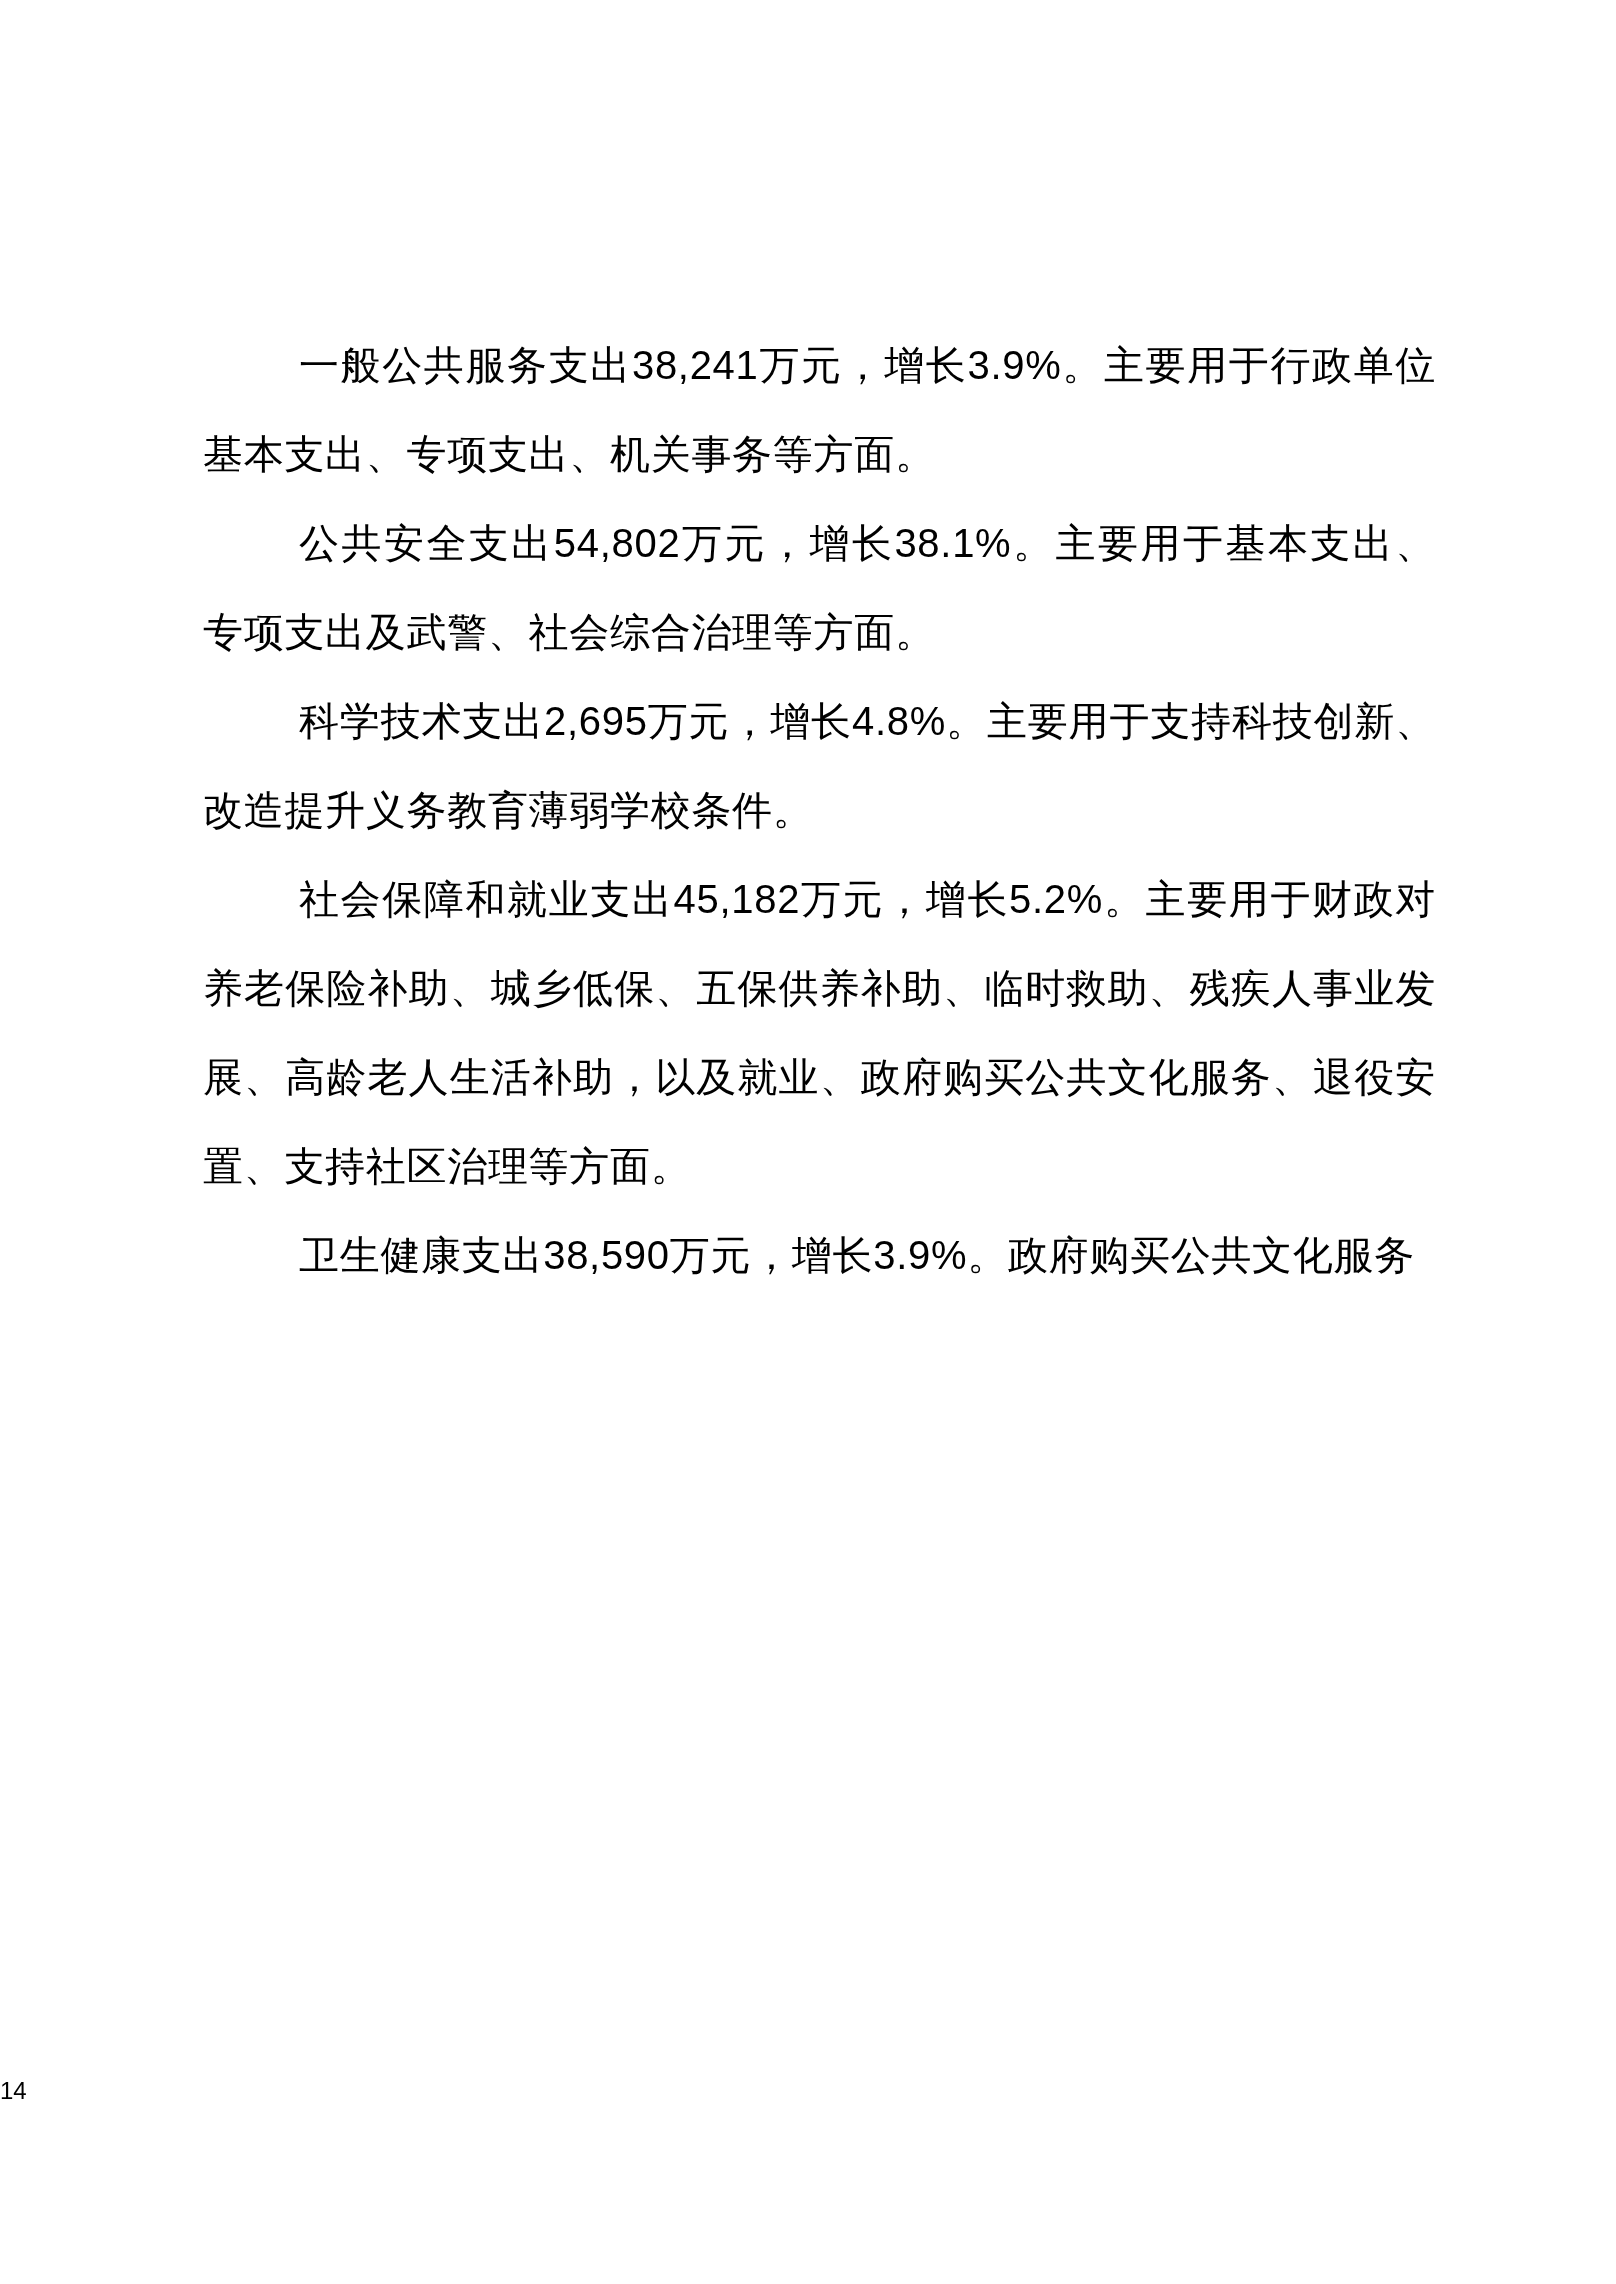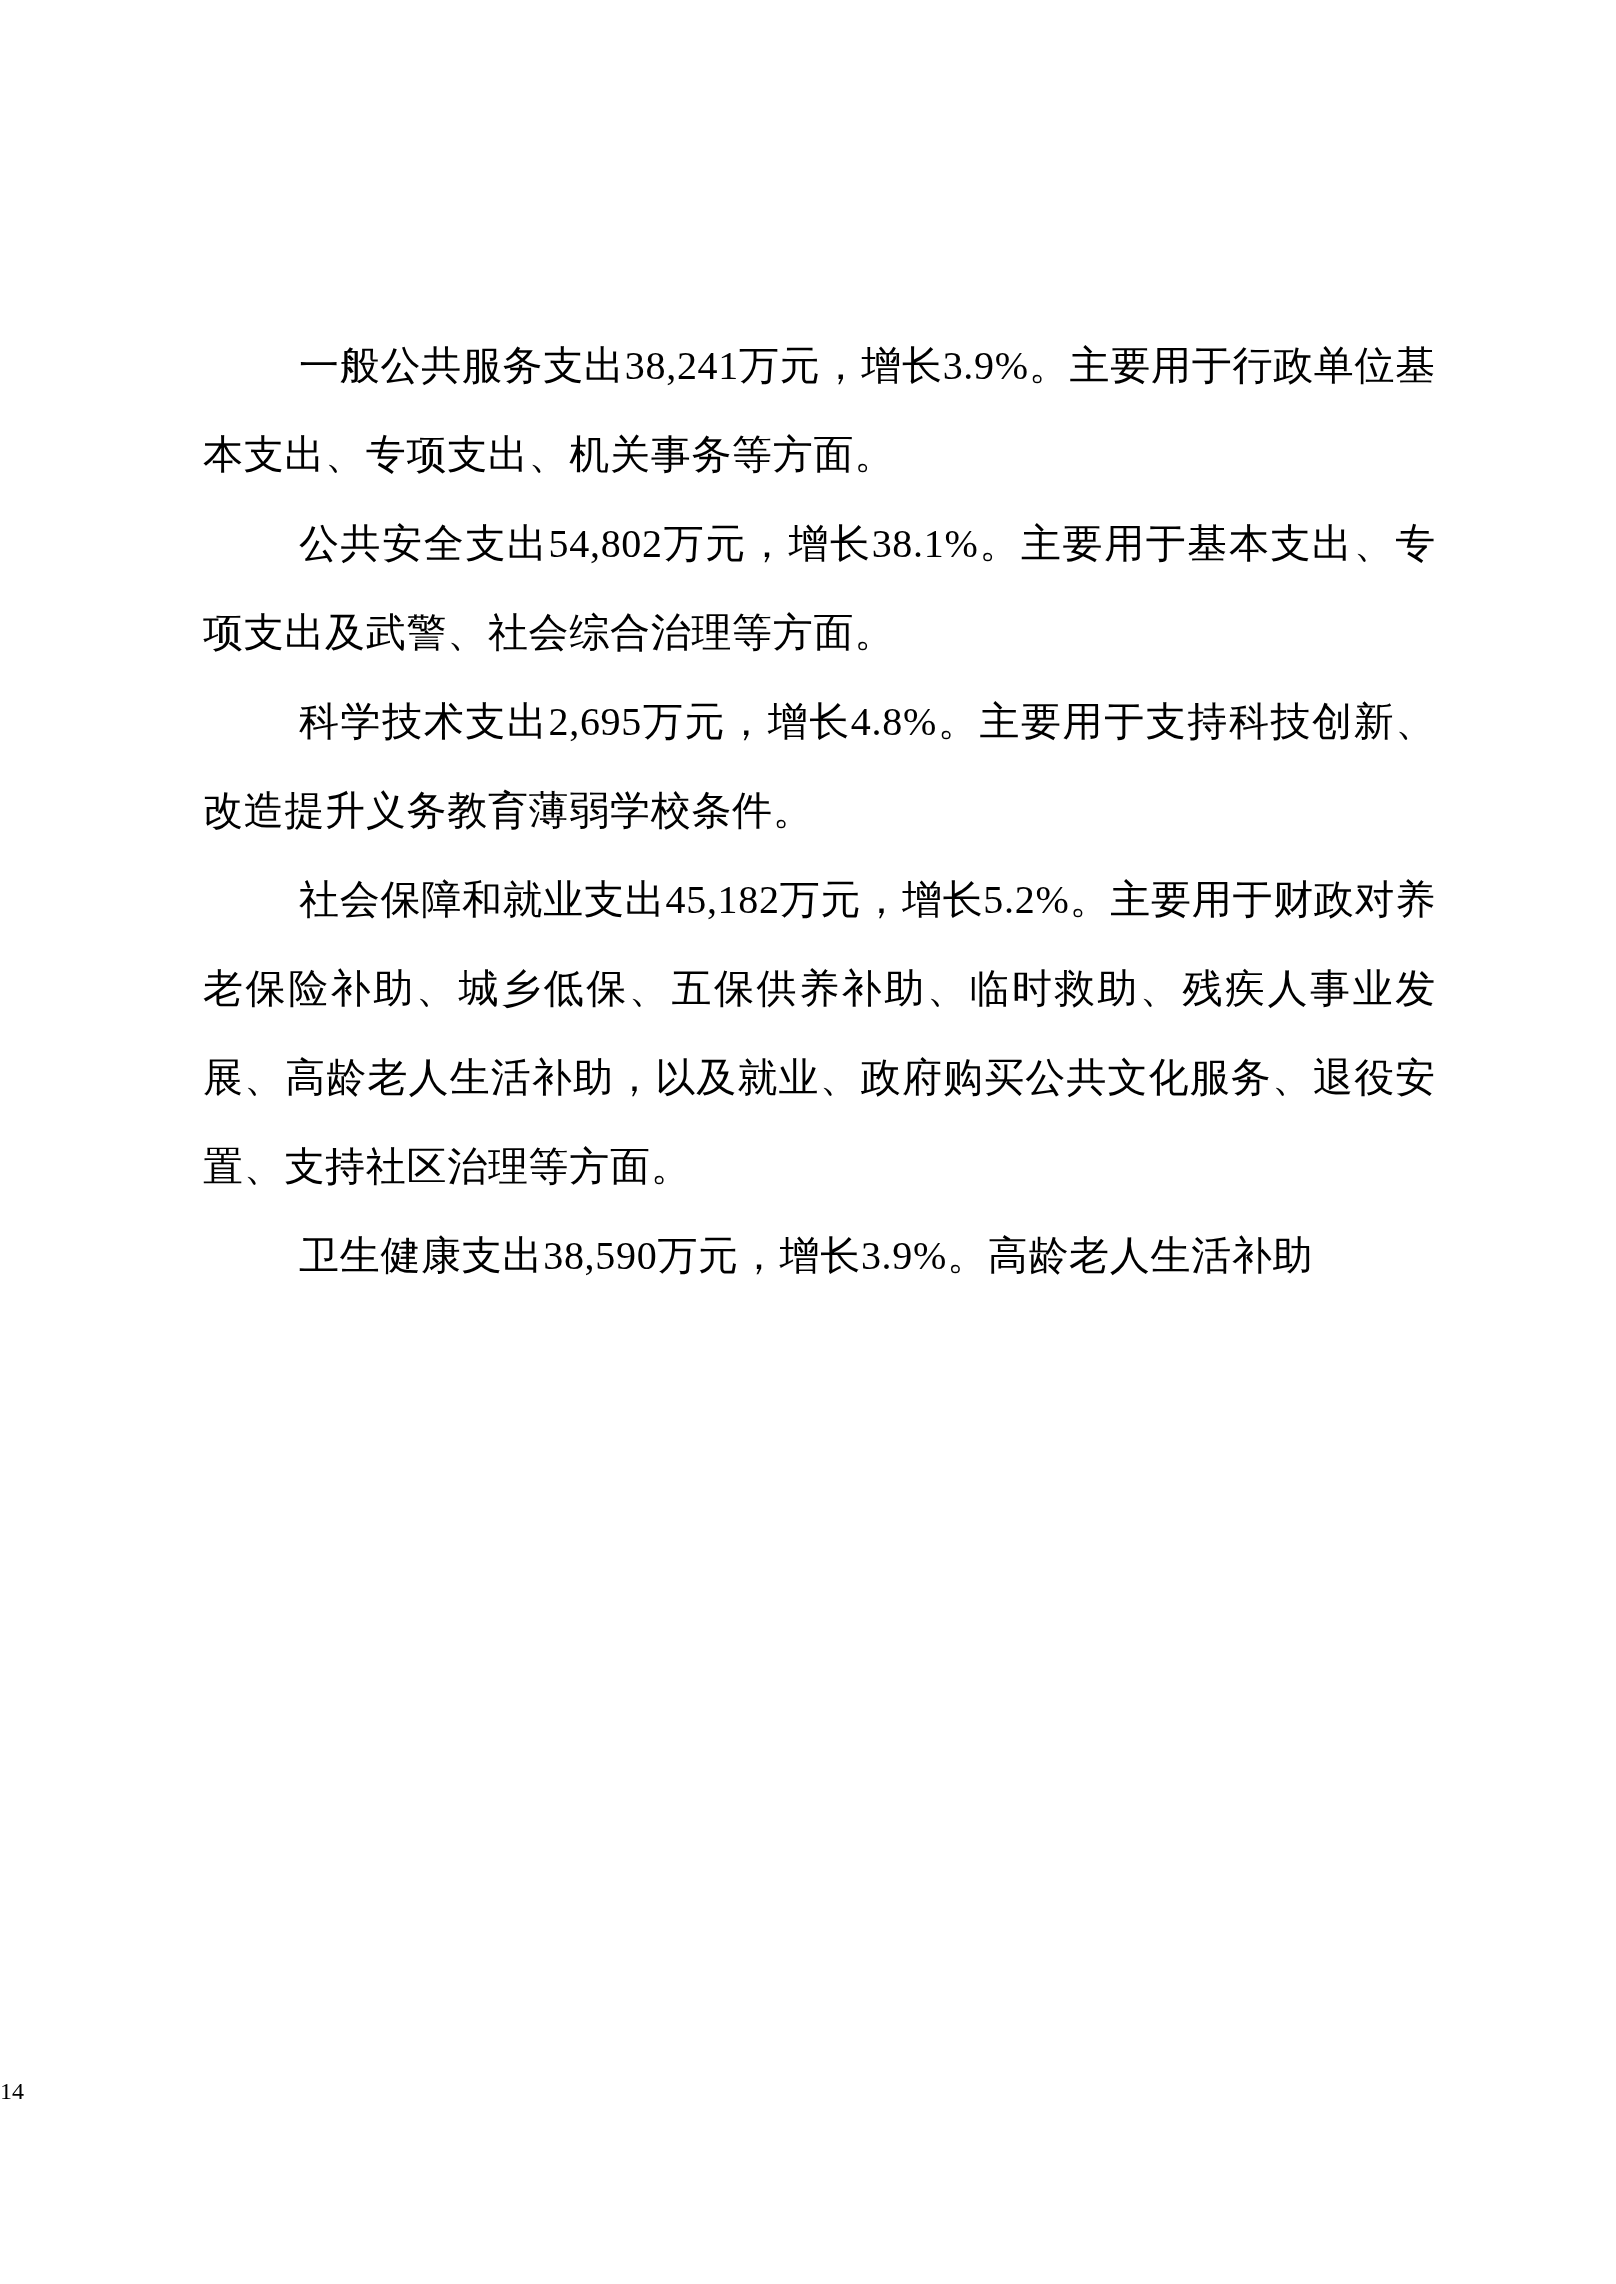--- a/index.html
+++ b/index.html
@@ -7,21 +7,21 @@
     padding: 0;
     background: #e8e8e8;
   }
   .page {
     position: relative;
     width: 1616px;
     height: 2284px;
     background: #ffffff;
     margin: 0 auto;
     overflow: hidden;
-    font-family: Liberation Serif, serif;
+    font-family: Liberation Sans, sans-serif;
     color: #000000;
   }
   .content {
     position: absolute;
     left: 203px;
     top: 321px;
     width: 1233px;
     font-size: 40px;
     line-height: 89px;
     text-align: justify;
@@ -45,18 +45,18 @@
 </style>
 </head>
 <body>
 
 <div class="page">
   <div class="content">
     <p>一般公共服务支出38,241万元，增长3.9%。主要用于行政单位基本支出、专项支出、机关事务等方面。</p>
     <p>公共安全支出54,802万元，增长38.1%。主要用于基本支出、专项支出及武警、社会综合治理等方面。</p>
     <p>科学技术支出2,695万元，增长4.8%。主要用于支持科技创新、改造提升义务教育薄弱学校条件。</p>
     <p>社会保障和就业支出45,182万元，增长5.2%。主要用于财政对养老保险补助、城乡低保、五保供养补助、临时救助、残疾人事业发展、高龄老人生活补助，以及就业、政府购买公共文化服务、退役安置、支持社区治理等方面。</p>
-    <p>卫生健康支出38,590万元，增长3.9%。高龄老人生活补助</p>
+    <p>卫生健康支出38,590万元，增长3.9%。政府购买公共文化服务</p>
   </div>
 
   <div class="footer">14</div>
 </div>
 
 
 </body></html>

